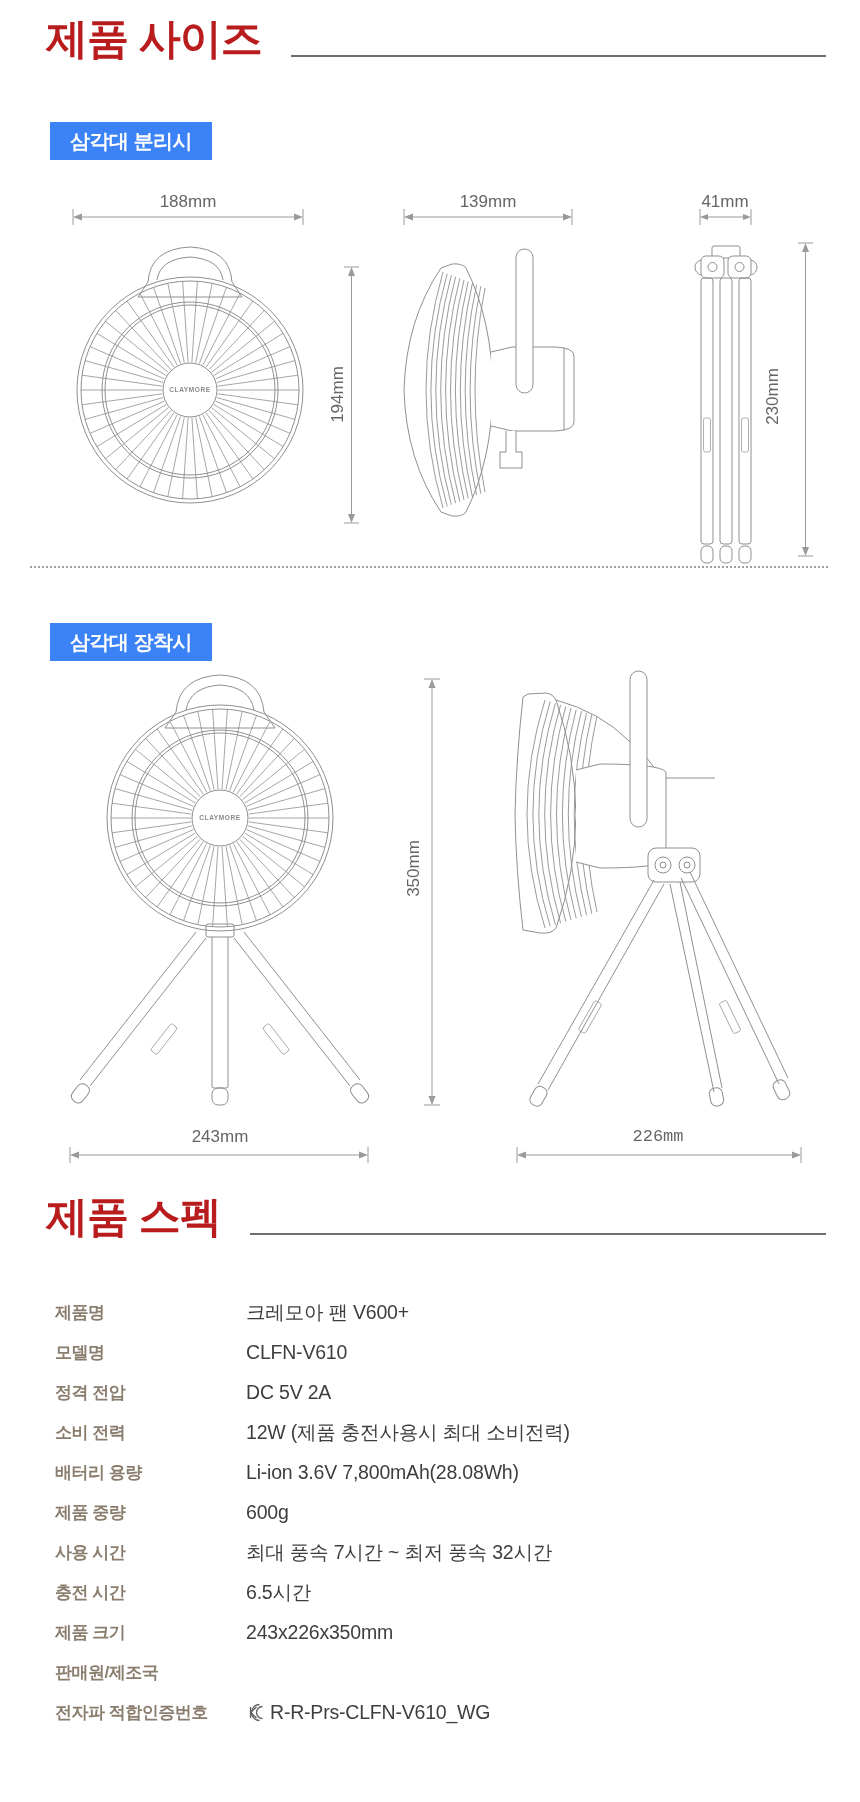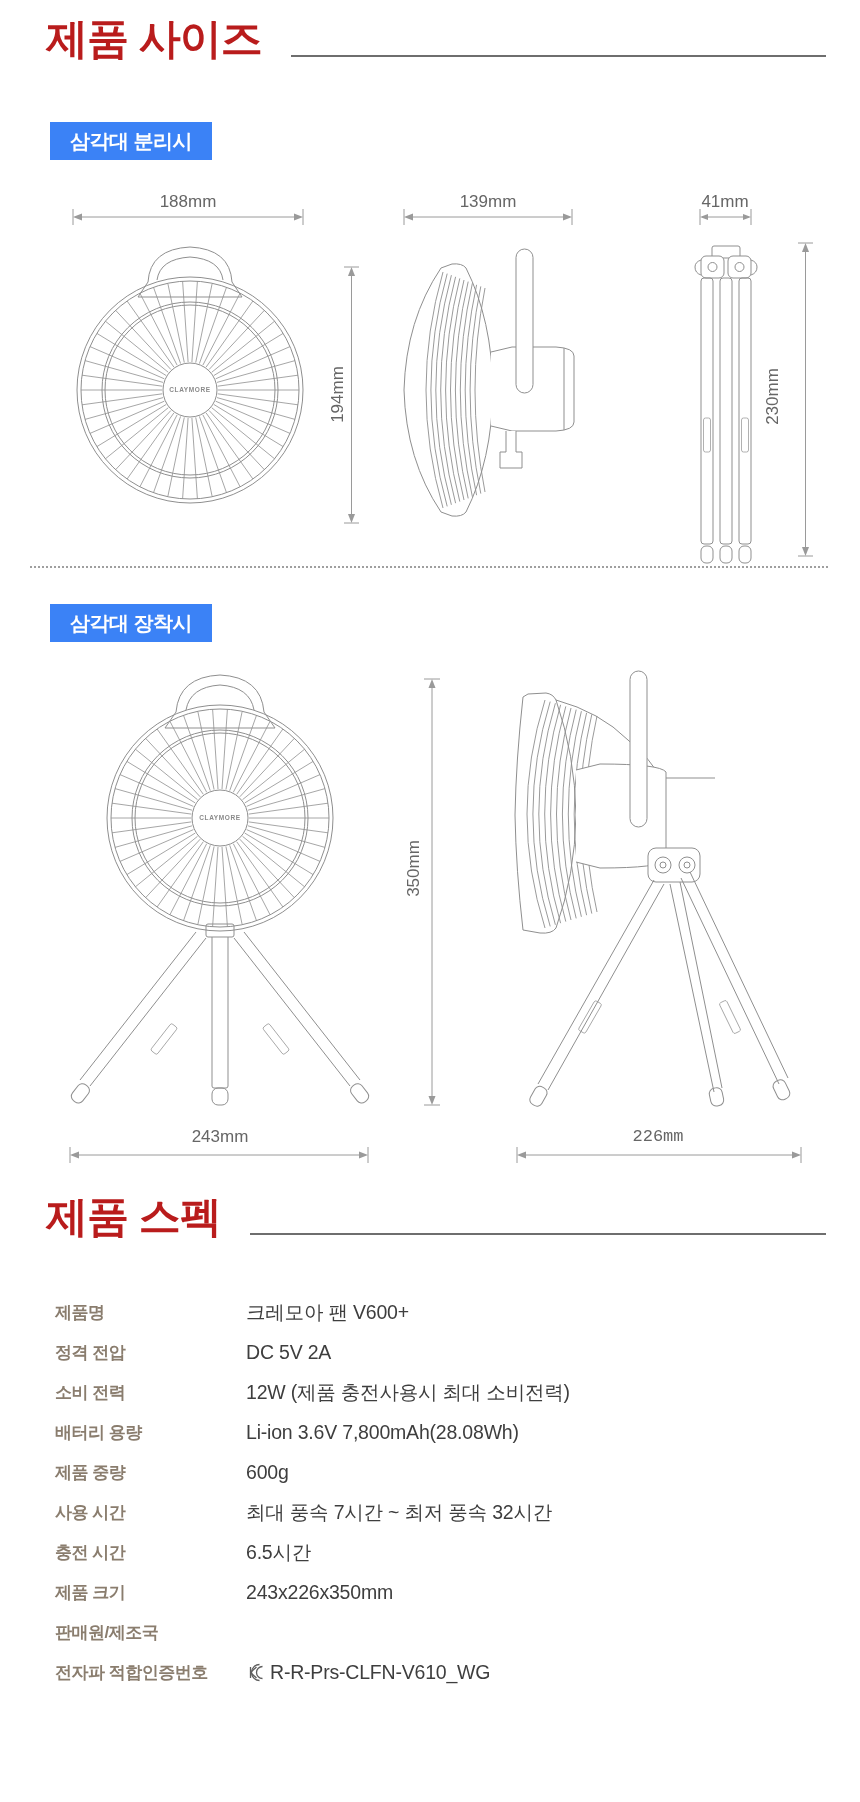--- a/index.html
+++ b/index.html
@@ -359,40 +359,47 @@
 <div class="abs dim" style="left:128px;top:193px;">188mm</div>
 <div class="abs dim" style="left:428px;top:193px;">139mm</div>
 <div class="abs dim" style="left:665px;top:193px;">41mm</div>
 <div class="abs dim vert" style="left:277px;top:386px;">194mm</div>
 <div class="abs dim vert" style="left:712px;top:388px;">230mm</div>
 
 <div class="abs hublogo" style="left:150px;top:387px;">CLAYMORE</div>
 
 <div class="abs dotted-div" style="left:30px;top:566px;width:798px;"></div>
 
-<div class="abs tag" style="left:50px;top:604px;">삼각대 장착시</div>
+<div class="abs tag" style="left:50px;top:623px;">삼각대 장착시</div>
 
 <div class="abs dim vert" style="left:353px;top:860px;">350mm</div>
 <div class="abs dim" style="left:160px;top:1128px;">243mm</div>
 <div class="abs dim" style="left:598px;top:1128px;font-family:Liberation Mono, monospace;">226mm</div>
 
 <div class="abs hublogo" style="left:180px;top:815px;">CLAYMORE</div>
 
 <div class="abs sec-title" style="left:46px;top:1196px;text-align:right;">제품 스펙</div>
 <div class="abs title-rule" style="left:250px;top:1233px;width:576px;"></div>
 
 <div class="abs spec-table">
   <div class="spec-row">
     <div class="spec-label">제품명</div>
     <div class="spec-value">
 
       <span>크레모아 팬 V600+</span>
     </div>
   </div>
 
+  <div class="spec-row">
+    <div class="spec-label">모델명</div>
+    <div class="spec-value">
+
+      <span>CLFN-V610</span>
+    </div>
+  </div>
 
   <div class="spec-row">
     <div class="spec-label">정격 전압</div>
     <div class="spec-value">
 
       <span>DC 5V 2A</span>
     </div>
   </div>
 
   <div class="spec-row">

